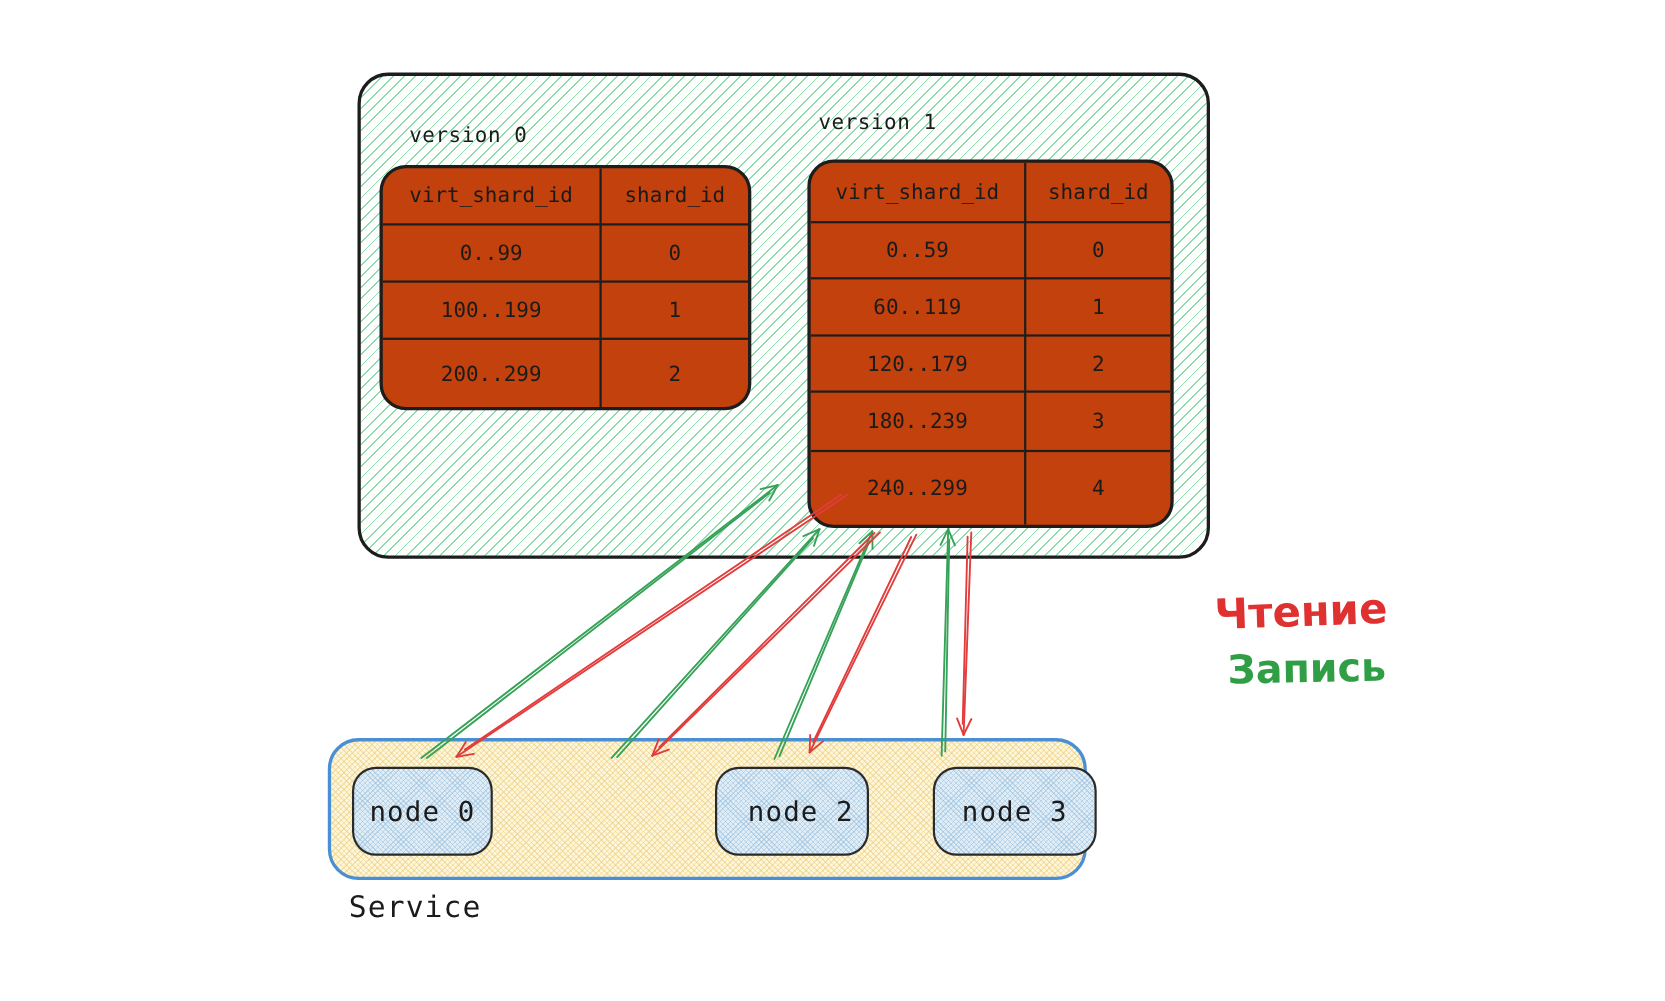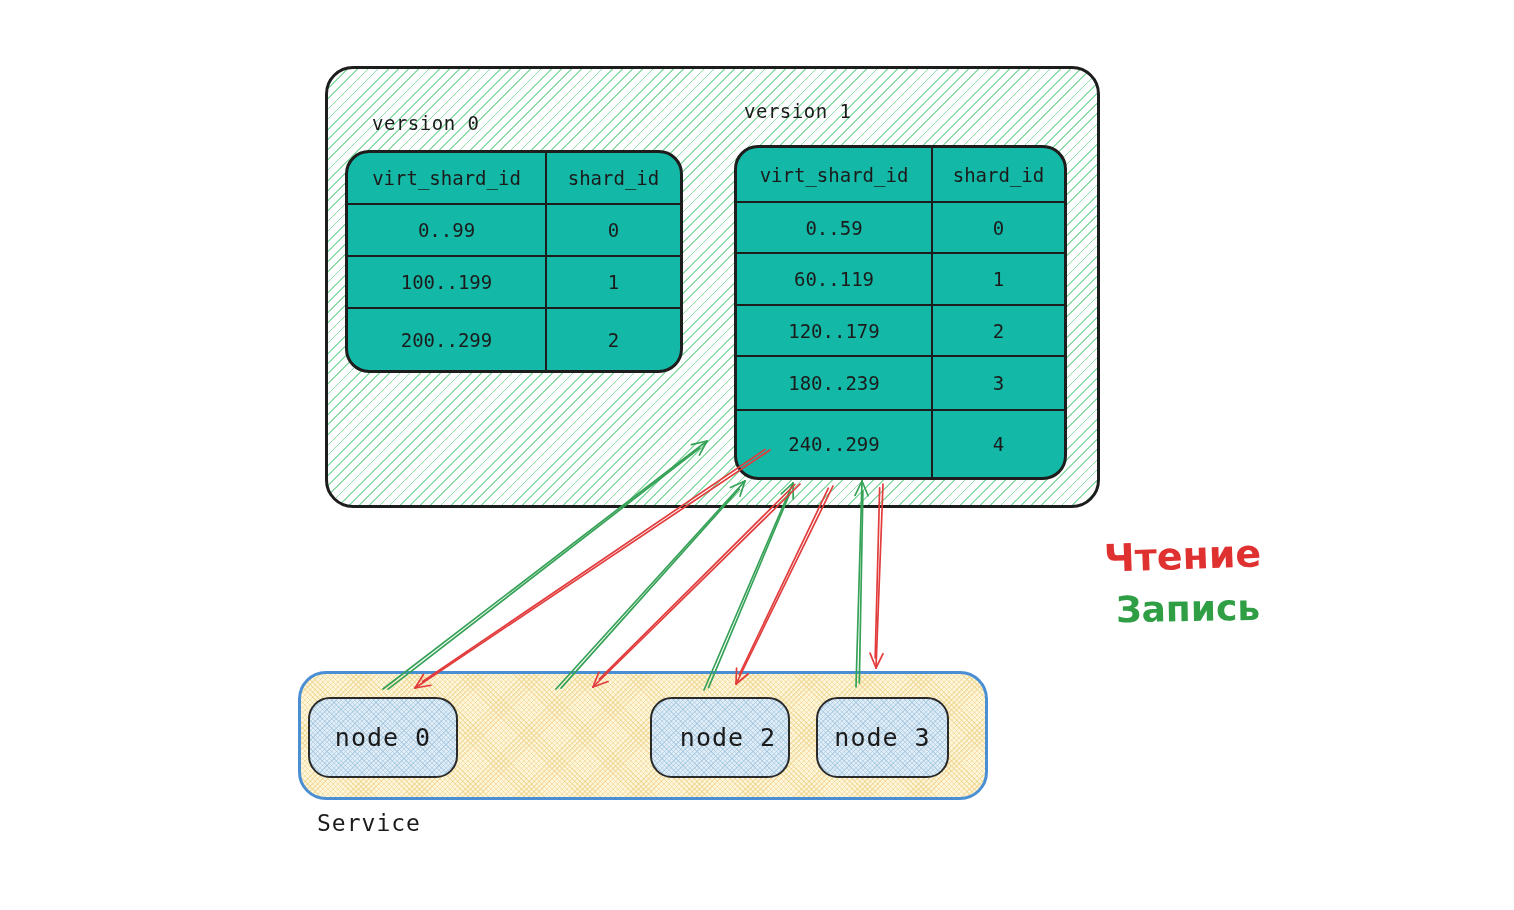--- a/index.html
+++ b/index.html
@@ -16,21 +16,21 @@
         rgba(139,217,165,0) 0px, rgba(139,217,165,0) 6px,
         #8fdcab 6px, #8fdcab 7.2px);
     background-color:#ffffff;
     box-sizing:border-box;
   }
   .version-label{position:absolute;font-size:19px;letter-spacing:.5px;}
   .v0-label{left:372px;top:112px;}
   .v1-label{left:744px;top:100px;}
   
   .map-table{
-    position:absolute;display:grid;background:#14b8a6;
+    position:absolute;display:grid;background:#c2410c;
     border:3px solid #1d1d1d;border-radius:24px;overflow:hidden;box-sizing:border-box;
   }
   .table-v0{left:345px;top:150px;width:338px;height:223px;
     grid-template-columns:197px 1fr;grid-template-rows:50px 52px 52px 1fr;}
   .table-v1{left:734px;top:145px;width:333px;height:335px;
     grid-template-columns:194px 1fr;grid-template-rows:53px 51px 52px 51px 54px 1fr;}
   .cell{display:flex;align-items:center;justify-content:center;font-size:19px;}
   .c2{border-left:2.6px solid #1d1d1d;}
   .rt{border-top:2.6px solid #1d1d1d;}
   
@@ -54,25 +54,25 @@
   .node{
     position:absolute;top:697px;height:81px;box-sizing:border-box;
     border:2.8px solid #2a2a2a;border-radius:22px;
     background:
       repeating-linear-gradient(45deg, rgba(150,190,220,0) 0 2.4px, rgba(148,188,218,.5) 2.4px 3.3px),
       repeating-linear-gradient(135deg, rgba(150,190,220,0) 0 2.4px, rgba(148,188,218,.5) 2.4px 3.3px),
       #e0edf6;
     display:flex;align-items:center;justify-content:center;
     font-size:25px;letter-spacing:1px;
   }
-  .node0{left:308px;width:150px;}
+  .node0{left:320px;width:128px;}
   .node1{left:483px;width:150px;}
   .node2{left:650px;width:140px;padding-left:16px;}
-  .node3{left:816px;width:133px;text-align:center;}
-  .service-label{position:absolute;left:317px;top:810px;font-size:23px;letter-spacing:1px;}
+  .node3{left:848px;width:149px;text-align:center;}
+  .service-label{position:absolute;left:317px;top:810px;font-size:27px;letter-spacing:1px;}
   .arrows-layer{position:absolute;left:0;top:0;pointer-events:none;}
 </style>
 </head>
 <body>
 
 <div class="canvas">
 
   <div class="outer-box"></div>
 
   <div class="version-label v0-label">version 0</div>

